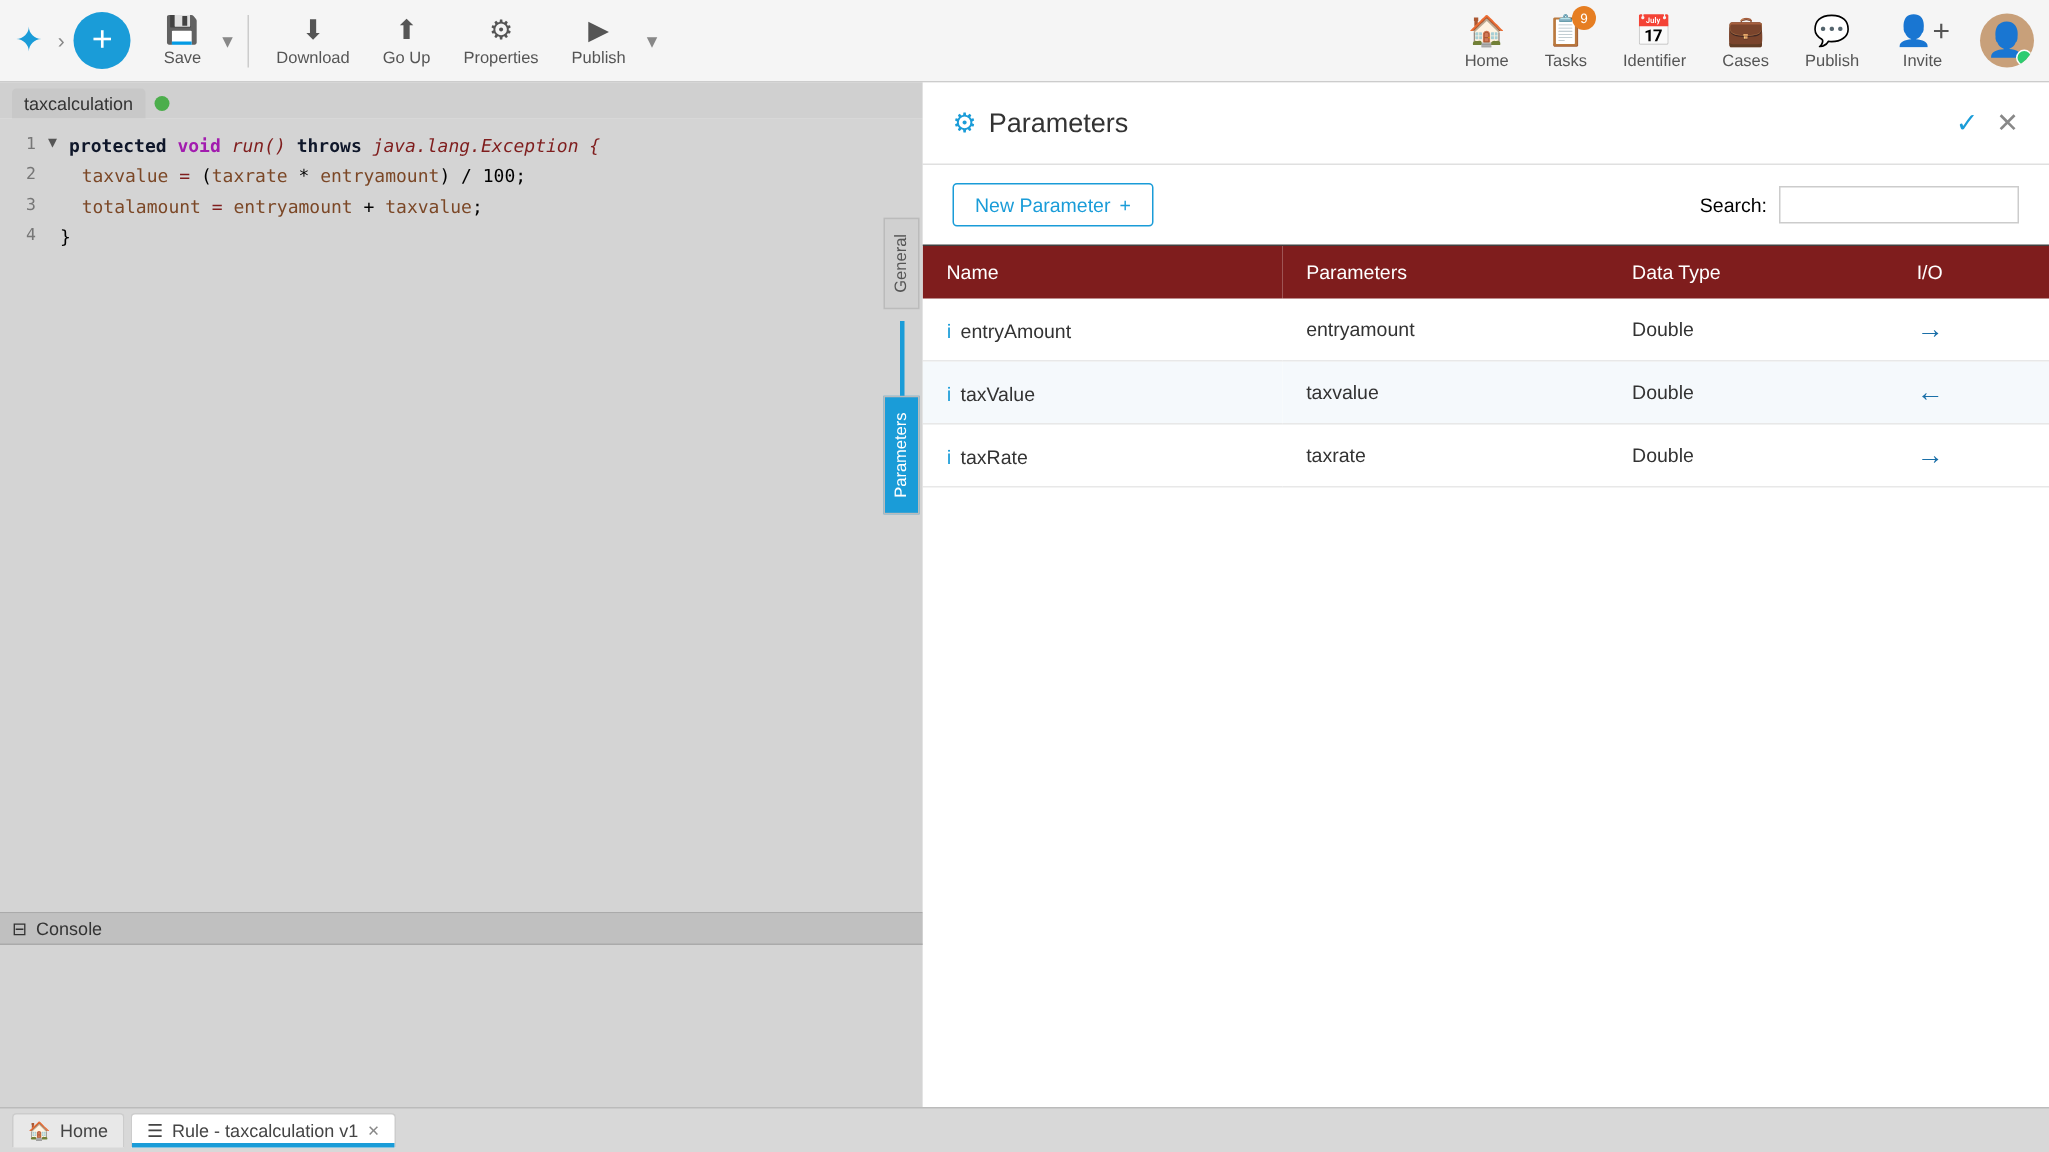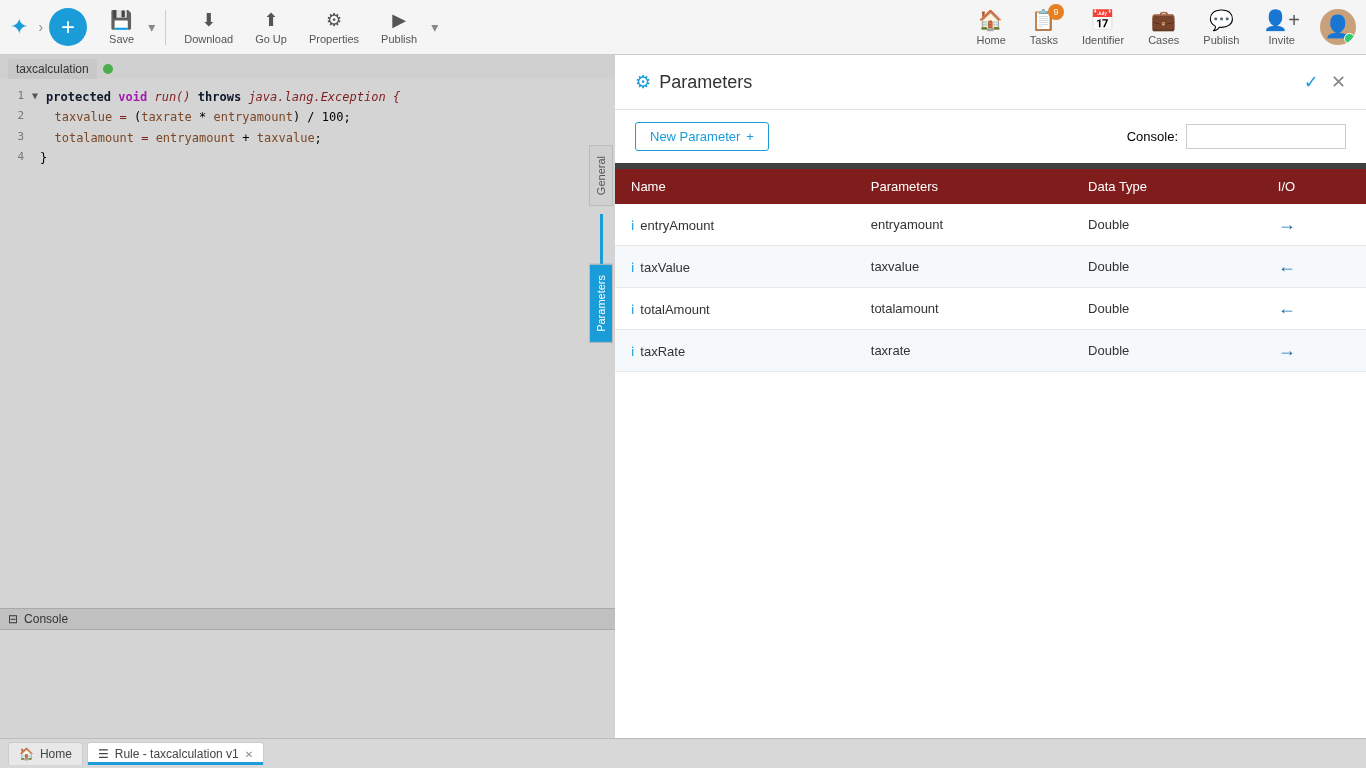--- a/index.html
+++ b/index.html
@@ -88,21 +88,21 @@
       padding: 16px 20px; border-bottom: 1px solid #e0e0e0;
       display: flex; align-items: center; justify-content: space-between;
     }
     .params-title { display: flex; align-items: center; gap: 8px; font-size: 18px; color: #333; }
     .gear-icon { color: #1a9cd8; font-size: 18px; }
     .header-actions { display: flex; gap: 12px; }
     .check-icon { color: #1a9cd8; font-size: 18px; cursor: pointer; }
     .close-icon { color: #888; font-size: 18px; cursor: pointer; }
 
     .params-toolbar {
-      padding: 12px 20px; border-bottom: 6px solid #404040;
+      padding: 12px 20px; border-bottom: 1px solid #404040;
       display: flex; align-items: center; justify-content: space-between;
     }
     .new-param-btn {
       border: 1px solid #1a9cd8; color: #1a9cd8; background: white;
       padding: 6px 14px; border-radius: 3px; cursor: pointer; font-size: 13px;
       display: flex; align-items: center; gap: 6px;
     }
     .search-row { display: flex; align-items: center; gap: 8px; }
     .search-input {
       border: 1px solid #ccc; padding: 4px 8px; width: 160px; font-size: 13px;
@@ -269,21 +269,21 @@
         <span class="close-icon">✕</span>
       </div>
     </div>
 
     <div class="params-toolbar">
       <button class="new-param-btn">
         <span>New Parameter</span>
         <span>+</span>
       </button>
       <div class="search-row">
-        <span>Console:</span>
+        <span>Search:</span>
         <input class="search-input" type="text" style="">
       </div>
     </div>
 
     <div class="params-table">
       <table>
         <thead>
           <tr>
             <th>Name</th>
             <th>Parameters</th>
@@ -307,30 +307,20 @@
         <span class="info-icon">ℹ</span>taxValue
       </td>
       <td>taxvalue</td>
       <td>Double</td>
       <td>
         <span class="arrow-left">←</span>
       </td>
     </tr>
             <tr>
       <td>
-        <span class="info-icon">ℹ</span>totalAmount
-      </td>
-      <td>totalamount</td>
-      <td>Double</td>
-      <td>
-        <span class="arrow-left">←</span>
-      </td>
-    </tr>
-            <tr>
-      <td>
         <span class="info-icon">ℹ</span>taxRate
       </td>
       <td>taxrate</td>
       <td>Double</td>
       <td>
         <span class="arrow-right">→</span>
       </td>
     </tr>
           </tbody>
       </table>

